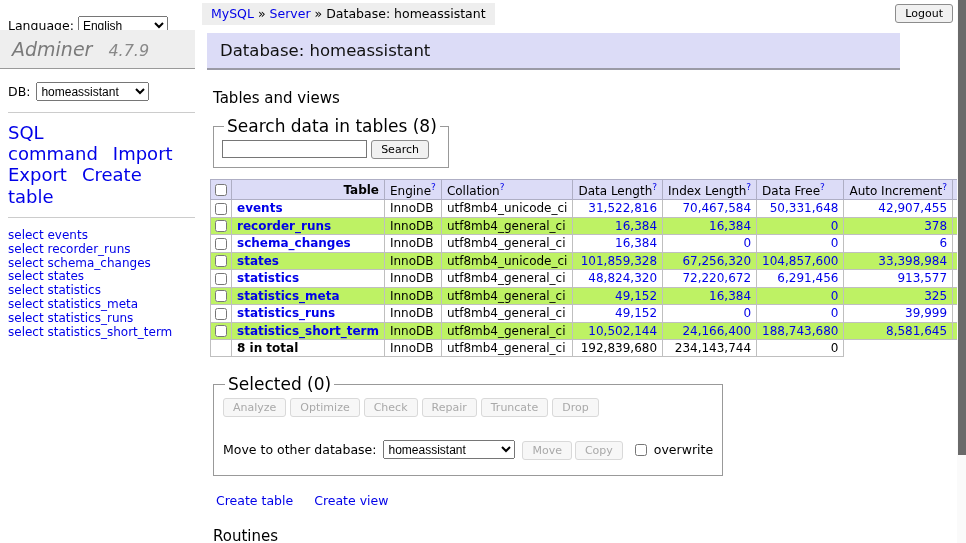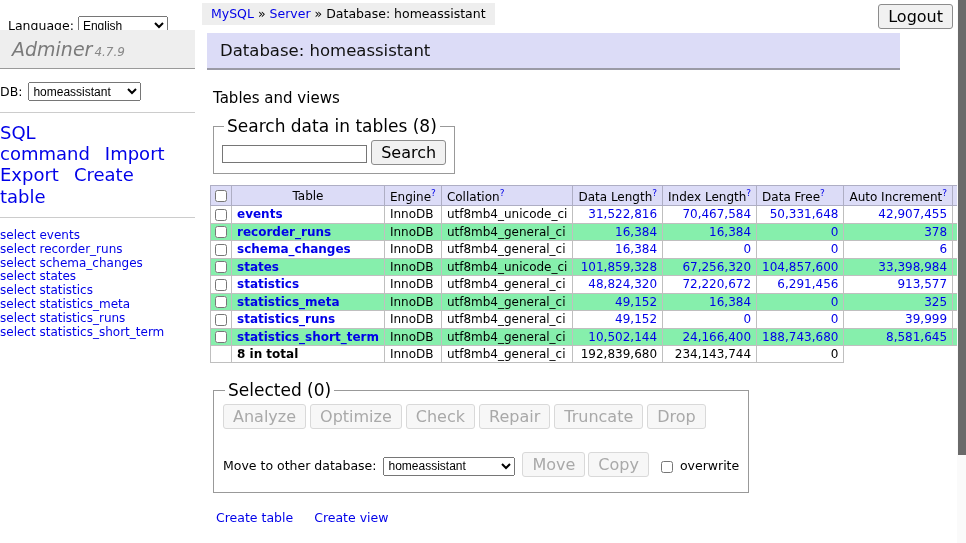--- a/index.html
+++ b/index.html
@@ -22,22 +22,22 @@
   
   #logout { position: absolute; top: 4px; right: 13px; }
 
   
   #menu { position: absolute; top: 30px; left: 0; width: 195px; background: #fff; }
   #menu h1 {
     margin: 0; background: #eee; border-bottom: 1px solid #999;
     padding: 8px 12px; font-size: 19px; font-weight: normal;
     font-style: italic; color: #7a7a7a;
   }
-  #menu h1 .version { font-size: 12px; color: #888; margin-left: 2px; }
-  .menu-body { }
+  #menu h1 .version { font-size: 16px; color: #888; margin-left: 16px; }
+  .menu-body { padding-left: 8px; }
   .dbrow { margin: 0; padding: 13px 8px 11px 0; border-bottom: 1px solid #ccc; font-size: 12.5px; }
   .dbrow select { width: 113px; font-size: 12px; height: 19px; margin-left: 2px; }
   .sb-links { margin: 0; padding: 9px 8px 10px 0; border-bottom: 1px solid #ccc; font-size: 18px; }
   .sb-links .row { display: block; line-height: 1.18; }
   .sb-links a { margin-right: 15px; }
   .tables { margin: 0; padding: 11px 8px 0 0; font-size: 12px; }
   .tables a { display: block; line-height: 1.07; margin-bottom: 1px; }
 
   
   #content { position: absolute; top: 0; left: 207px; width: 693px; }
@@ -53,38 +53,38 @@
   .toplinks { margin: 17px 0 0 9px; font-size: 12.5px; }
   .toplinks a { margin-right: 21px; }
   h3 { margin: 19px 0 0 6px; font-size: 15px; font-weight: normal; }
 
   fieldset { border: 1px solid #999; display: inline-block; margin: 0; }
   fieldset legend { font-size: 17px; padding: 0 3px; margin-left: 2px; }
   #searchbox { margin: 9px 0 0 6px; padding: 4px 8px 8px; }
   #search-input { width: 145px; height: 18px; border: 1px solid #767676; font-size: 12px; padding: 1px 3px; }
 
   .btn {
-    font-family: "DejaVu Sans", sans-serif; font-size: 16px;
+    font-family: "DejaVu Sans", sans-serif; font-size: 11px;
     background: #f1f1f1; border: 1px solid #8c8c8c; border-radius: 3px;
     padding: 2px 9px; color: #000; cursor: pointer;
   }
   .btn[disabled] { color: #a9a9a9; border-color: #d9d9d9; background: #f7f7f7; cursor: default; }
 
   
   table#tables-table { border-collapse: collapse; margin: 11px 0 0 3px; font-size: 12px; }
   #tables-table th, #tables-table td {
     border: 1px solid #bfbfbf; padding: 1px 5px; height: 15px; white-space: nowrap;
   }
   #tables-table thead th {
     background: #dcdcf7; font-weight: normal; text-align: left; border-color: #aeaec4;
   }
-  #tables-table thead th.tname-h { font-weight: normal; text-align: center; min-width: 108px; }
+  #tables-table thead th.tname-h { font-weight: bold; text-align: right; min-width: 108px; }
   #tables-table sup a { font-size: 9px; }
   #tables-table .check { width: 16px; text-align: center; padding: 1px 3px; }
-  #tables-table tbody tr.striped td { background: #86efac; }
+  #tables-table tbody tr.striped td { background: #bef264; }
   #tables-table td.tname a { font-weight: bold; }
   #tables-table td.num { text-align: right; }
   #tables-table td.engine, #tables-table td.collation { color: #000; }
   #tables-table tfoot td.total { font-weight: bold; }
   #tables-table tfoot td.empty { border: none; background: transparent; }
   input[type="checkbox"] { width: 12px; height: 12px; margin: 1px; vertical-align: middle; }
 
   
   #selectedbox { margin: 17px 0 0 6px; padding: 4px 9px 15px; }
   .btnrow .btn { margin-right: 4px; }

